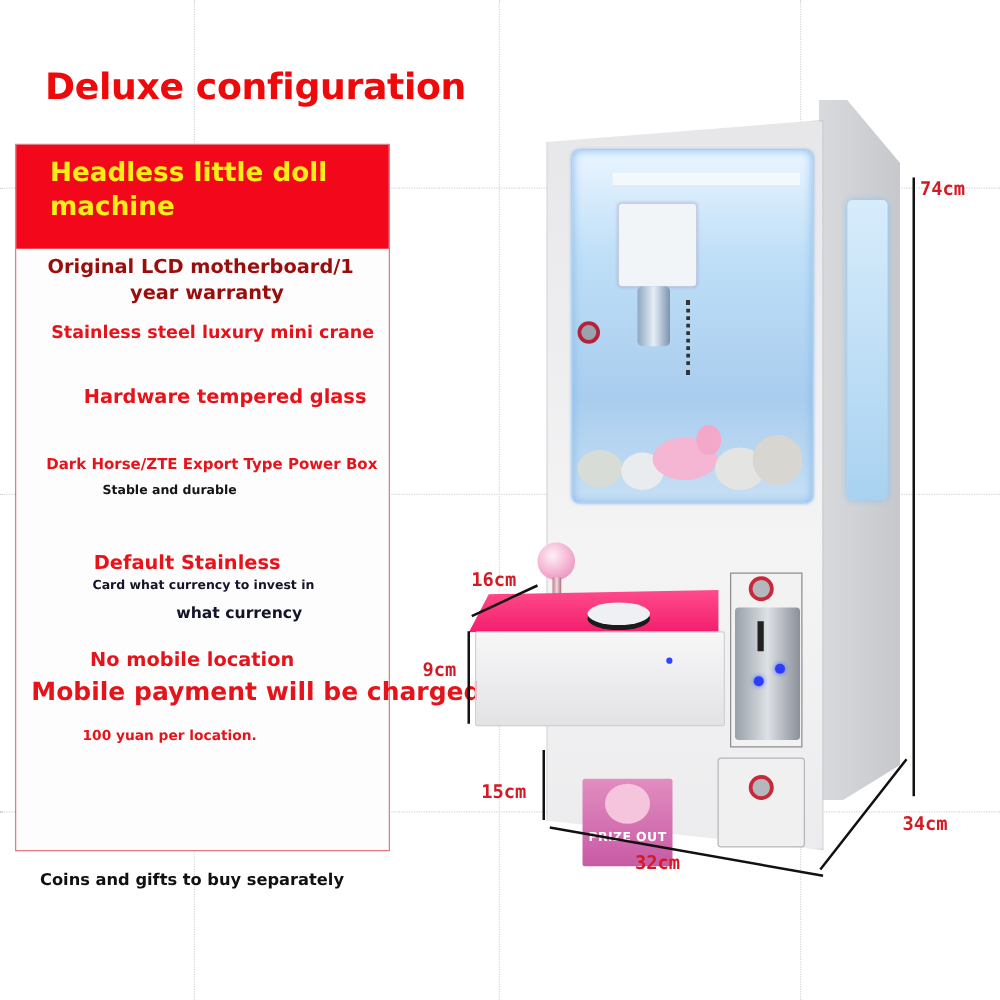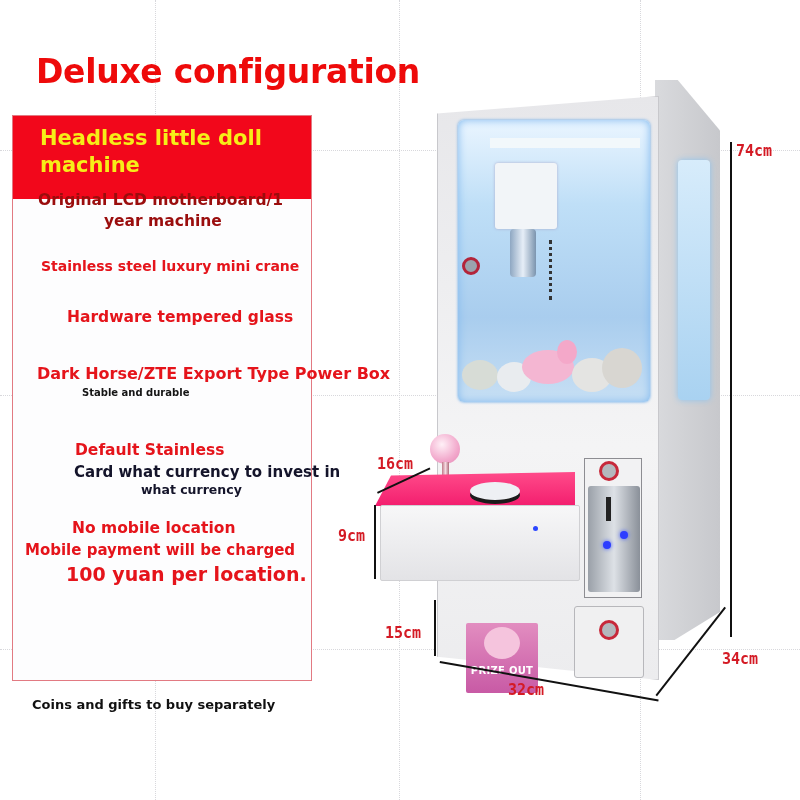--- a/index.html
+++ b/index.html
@@ -4,40 +4,40 @@
 <style>
   * { box-sizing: border-box; margin: 0; padding: 0; }
   html, body { width: 800px; height: 800px; background: #ffffff; overflow: hidden; }
   body { position: relative; font-family: "DejaVu Sans", sans-serif; }
 
   .guide-h { position: absolute; left: 0; width: 800px; height: 0; border-top: 1px dotted #d8d8dc; }
   .guide-v { position: absolute; top: 0; height: 800px; width: 0; border-left: 1px dotted #d8d8dc; }
 
   .main-title {
     position: absolute; left: 36px; top: 52px;
-    font-size: 33px; font-weight: bold; color: #ee0a0a;
+    font-size: 29px; font-weight: bold; color: #ee0a0a;
     letter-spacing: -0.3px; white-space: nowrap;
   }
 
   .spec-box {
     position: absolute; left: 12px; top: 115px; width: 300px; height: 566px;
     border: 1.5px solid #e27a82; background: #fdfdfe;
   }
   .spec-header {
     position: absolute; left: 0; top: 0; width: 100%; height: 83px;
     background: #f2071b;
     padding-left: 16px;
   }
   .spec-header-text {
     position: absolute; left: 27px; top: 9px; width: 260px;
     font-size: 21px; line-height: 27px; font-weight: bold; color: #f6ee18;
   }
 
   .spec-line { position: absolute; font-weight: bold; white-space: nowrap; }
-  .c-dark  { color: #9a0d0d; }
+  .c-dark  { color: #9a0d0d; margin-top: 13px; }
   .c-red   { color: #e5141b; }
   .c-black { color: #151515; }
   .c-navy  { color: #14142a; }
 
   .footer-note {
     position: absolute; left: 32px; top: 697px;
     font-size: 13px; font-weight: bold; color: #111;
   }
 
   
@@ -117,31 +117,31 @@
 <div class="guide-v" style="left:399px"></div>
 <div class="guide-v" style="left:640px"></div>
 
 <div class="main-title">Deluxe configuration</div>
 
 <div class="spec-box">
   <div class="spec-header">
     <div class="spec-header-text">Headless little doll machine</div>
   </div>
   <div class="spec-line c-dark" style="left:25px; top:75px; font-size:15.5px;">Original LCD motherboard/1</div>
-  <div class="spec-line c-dark" style="left:91px; top:96px; font-size:15.5px;">year machine</div>
+  <div class="spec-line c-dark" style="left:91px; top:96px; font-size:15.5px;">year warranty</div>
   <div class="spec-line c-red" style="left:28px; top:142px; font-size:14px;">Stainless steel luxury mini crane</div>
   <div class="spec-line c-red" style="left:54px; top:192px; font-size:15.5px;">Hardware tempered glass</div>
-  <div class="spec-line c-red" style="left:24px; top:248px; font-size:16px;">Dark Horse/ZTE Export Type Power Box</div>
+  <div class="spec-line c-red" style="left:24px; top:248px; font-size:12px;">Dark Horse/ZTE Export Type Power Box</div>
   <div class="spec-line c-black" style="left:69px; top:271px; font-size:10px;">Stable and durable</div>
   <div class="spec-line c-red" style="left:62px; top:325px; font-size:15.5px;">Default Stainless</div>
-  <div class="spec-line c-navy" style="left:61px; top:347px; font-size:15px;">Card what currency to invest in</div>
+  <div class="spec-line c-navy" style="left:61px; top:347px; font-size:10px;">Card what currency to invest in</div>
   <div class="spec-line c-navy" style="left:128px; top:366px; font-size:12.5px;">what currency</div>
   <div class="spec-line c-red" style="left:59px; top:403px; font-size:15.5px;">No mobile location</div>
-  <div class="spec-line c-red" style="left:12px; top:425px; font-size:15px;">Mobile payment will be charged</div>
-  <div class="spec-line c-red" style="left:53px; top:447px; font-size:19px;">100 yuan per location.</div>
+  <div class="spec-line c-red" style="left:12px; top:425px; font-size:20px;">Mobile payment will be charged</div>
+  <div class="spec-line c-red" style="left:53px; top:466px; font-size:11px;">100 yuan per location.</div>
 </div>
 
 <div class="footer-note">Coins and gifts to buy separately</div>
 
 <div class="machine">
   <div class="cab-side"></div>
   <div class="cab-side-window"></div>
   <div class="cab-front"></div>
   <div class="cab-window"></div>
   <div class="crane-rail"></div>

